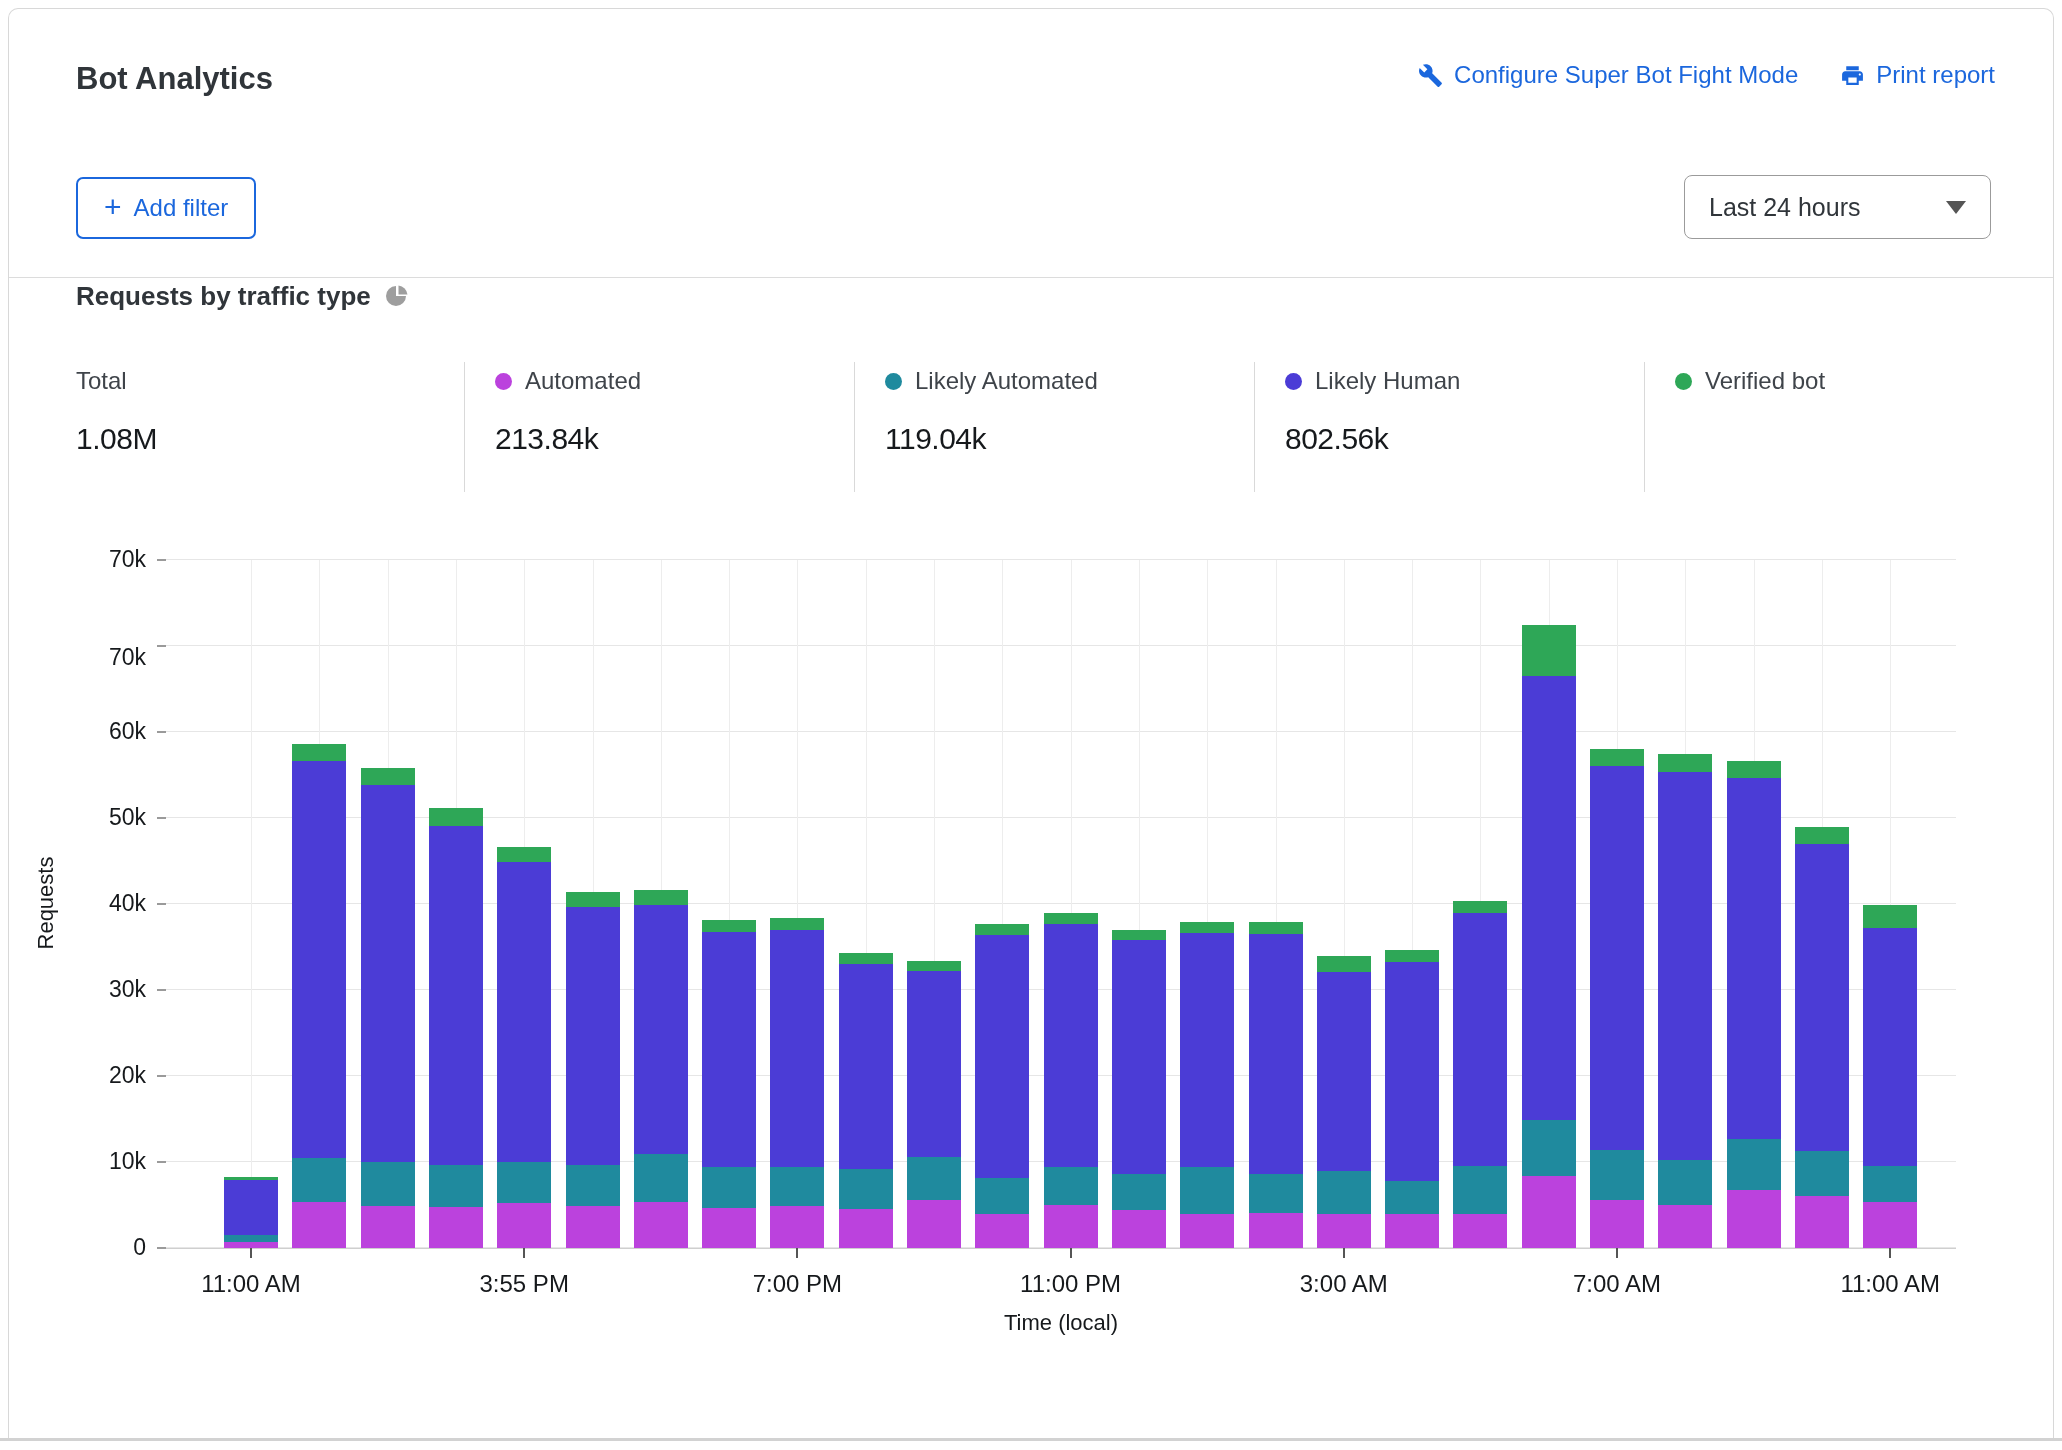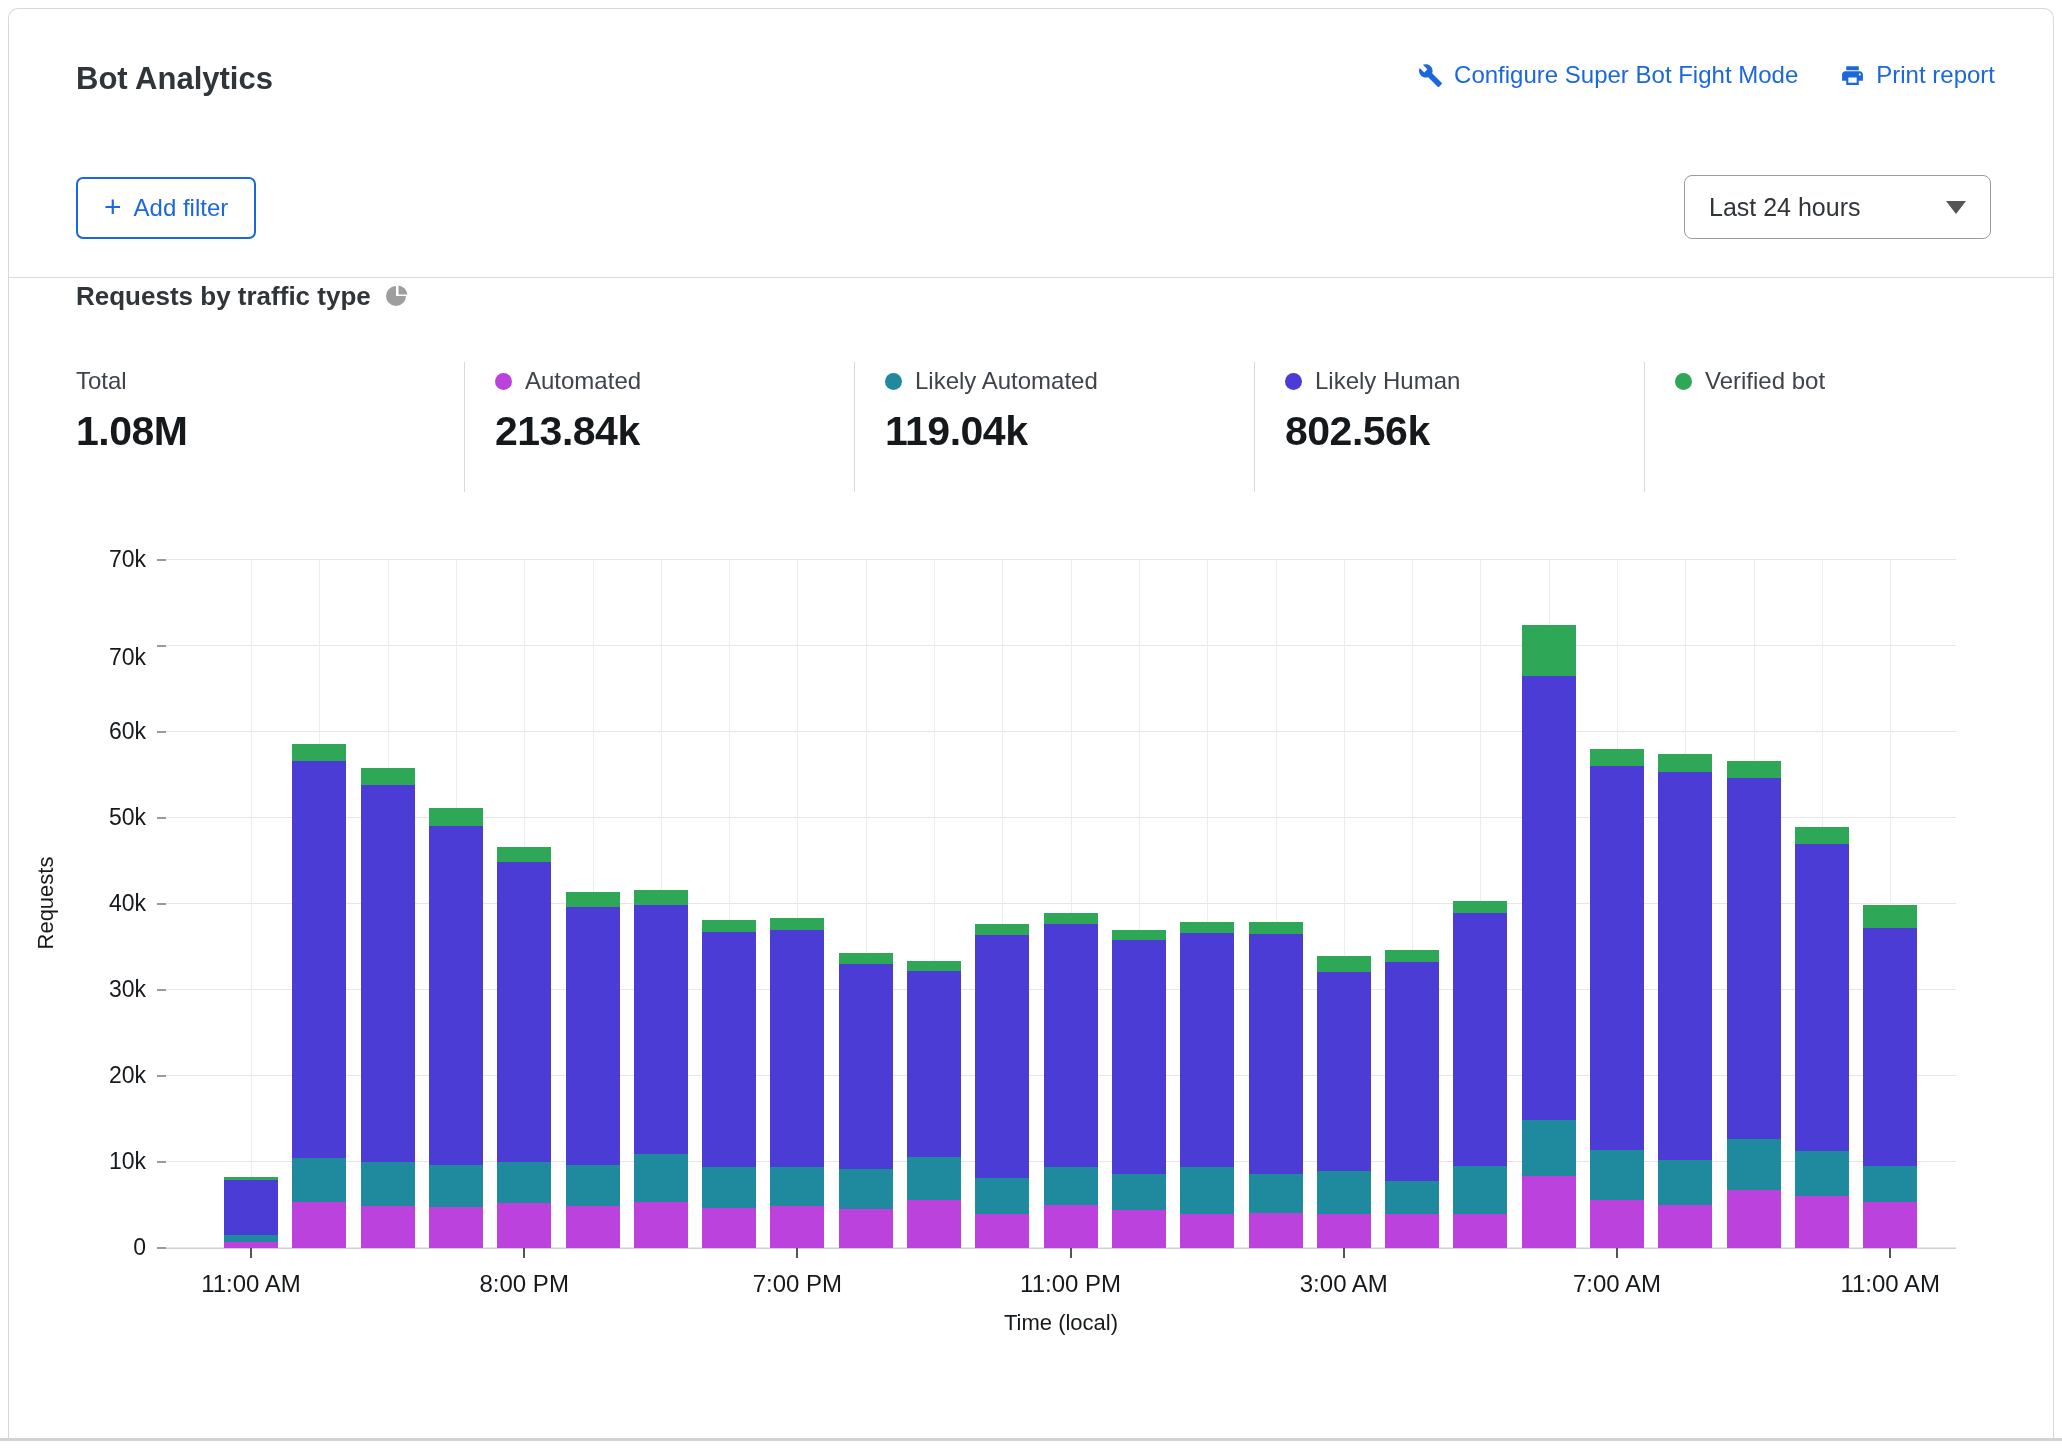--- a/index.html
+++ b/index.html
@@ -35,21 +35,21 @@
   .section-title { font-size:26px; font-weight:700; color:#30353a; }
   .pie-icon svg { width:24px; height:24px; display:block; }
 
   
   .stats-row { margin-top:48px; display:grid; grid-template-columns:388px 390px 400px 390px auto; height:130px; }
   .stat-col { padding-top:4px; }
   .stat-col.with-border { border-left:1.5px solid #d9d9d9; padding-left:30px; }
   .stat-label-row { display:flex; align-items:center; gap:13px; height:30px; }
   .stat-dot { width:17px; height:17px; border-radius:50%; flex:0 0 auto; }
   .stat-label { font-size:24px; color:#3f444a; }
-  .stat-value { margin-top:12px; font-size:41px; font-weight:700; color:#16191c; letter-spacing:-0.5px; }
+  .stat-value { margin-top:26px; font-size:30px; font-weight:400; color:#16191c; letter-spacing:-0.5px; }
 
   
   .chart-wrap { position:relative; margin-top:36px; height:800px; }
   .plot { position:absolute; left:90px; top:32px; width:1790px; height:688px; }
   .gridline-h { position:absolute; left:0; width:100%; height:1px; background:#e6e6e6; }
   .gridline-v { position:absolute; top:0; width:1px; height:100%; background:#ededed; }
   .baseline { position:absolute; left:0; bottom:-1px; width:100%; height:1.5px; background:#cfcfcf; }
   .ytick-label { position:absolute; width:70px; text-align:right; font-size:23px; color:#16191c; }
   .ytick-mark { position:absolute; width:9px; height:1.5px; background:#9a9a9a; }
   .y-axis-title { position:absolute; font-size:22px; color:#16191c; transform:rotate(-90deg); transform-origin:center; }
@@ -342,21 +342,21 @@
             </div>
             <div class="bar" style="left: 1697.2px; width: 54px; height: 688px;">
               <div class="bar-seg" style="bottom: 0px; height: 46.44px; background: rgb(187, 66, 221);"></div>
               <div class="bar-seg" style="bottom: 46.44px; height: 35.26px; background: rgb(31, 138, 158);"></div>
               <div class="bar-seg" style="bottom: 81.7px; height: 238.22px; background: rgb(75, 60, 214);"></div>
               <div class="bar-seg" style="bottom: 319.92px; height: 23.22px; background: rgb(46, 167, 87);"></div>
             </div>
             <div class="xtick-mark" style="left: 84px; top: 688px;"></div>
             <div class="xtick-label" style="left: 85px; top: 710px;">11:00 AM</div>
             <div class="xtick-mark" style="left: 357.2px; top: 688px;"></div>
-            <div class="xtick-label" style="left: 358.2px; top: 710px;">8:00 PM</div>
+            <div class="xtick-label" style="left: 358.2px; top: 710px;">3:55 PM</div>
             <div class="xtick-mark" style="left: 630.4px; top: 688px;"></div>
             <div class="xtick-label" style="left: 631.4px; top: 710px;">7:00 PM</div>
             <div class="xtick-mark" style="left: 903.6px; top: 688px;"></div>
             <div class="xtick-label" style="left: 904.6px; top: 710px;">11:00 PM</div>
             <div class="xtick-mark" style="left: 1176.8px; top: 688px;"></div>
             <div class="xtick-label" style="left: 1177.8px; top: 710px;">3:00 AM</div>
             <div class="xtick-mark" style="left: 1450px; top: 688px;"></div>
             <div class="xtick-label" style="left: 1451px; top: 710px;">7:00 AM</div>
             <div class="xtick-mark" style="left: 1723.2px; top: 688px;"></div>
             <div class="xtick-label" style="left: 1724.2px; top: 710px;">11:00 AM</div>

